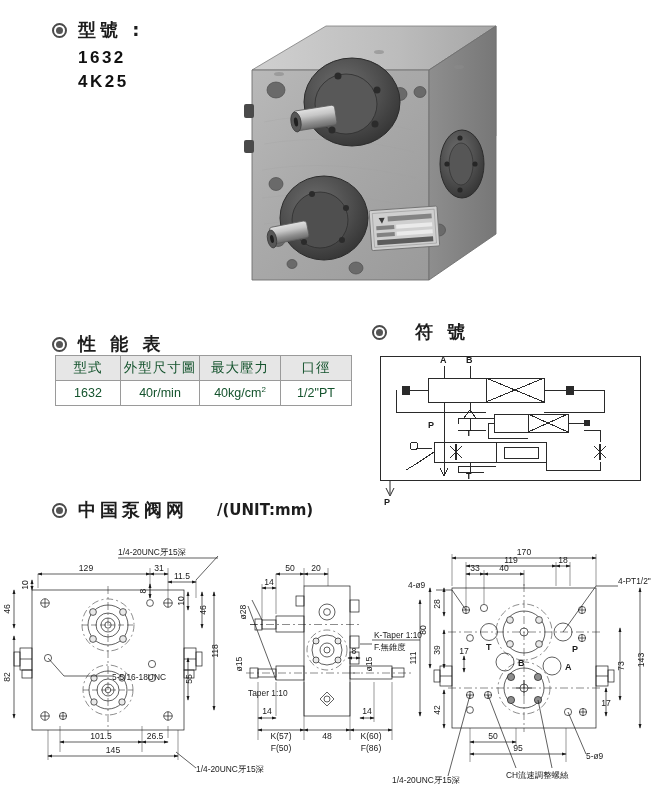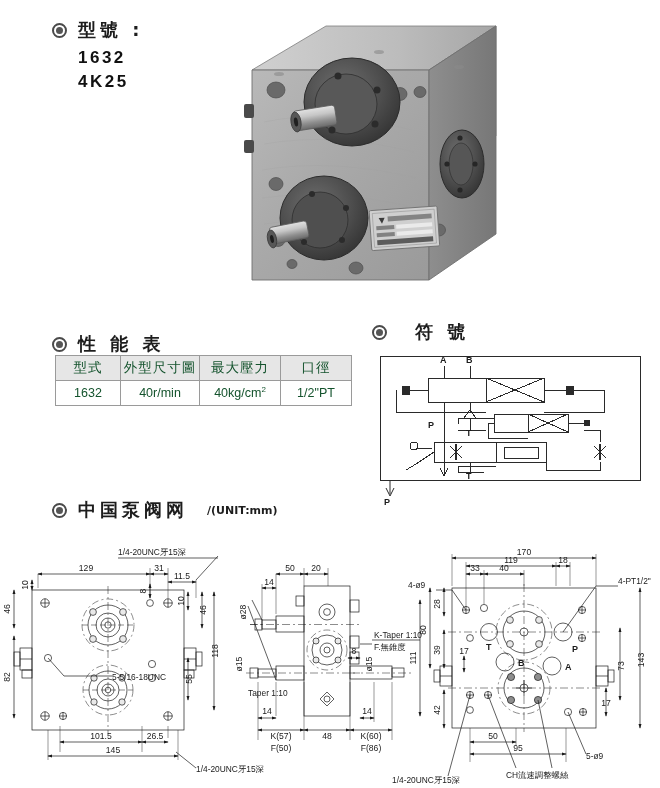--- a/index.html
+++ b/index.html
@@ -18,21 +18,21 @@
     display:inline-flex;align-items:center;justify-content:center;
     box-sizing:border-box;flex:0 0 auto;
   }
   .bullet::after{content:"";width:7px;height:7px;border-radius:50%;background:#555;}
 
   .sec-head{position:absolute;display:flex;align-items:center;gap:11px;}
   .sec-title{
     font-size:18px;font-weight:bold;letter-spacing:4px;color:#1d1d1d;
     font-family:"DejaVu Sans",sans-serif;
   }
-  .sec-unit{font-size:11px;font-weight:bold;letter-spacing:0;margin-left:8px;}
+  .sec-unit{font-size:15px;font-weight:bold;letter-spacing:0;margin-left:18px;}
 
   
   #model-head{left:52px;top:18px;}
   .model-no{
     position:absolute;left:78px;font-size:17px;font-weight:bold;
     letter-spacing:2.5px;color:#111;
   }
   #model-1{top:48px;}
   #model-2{top:72px;text-align:center;}
 

